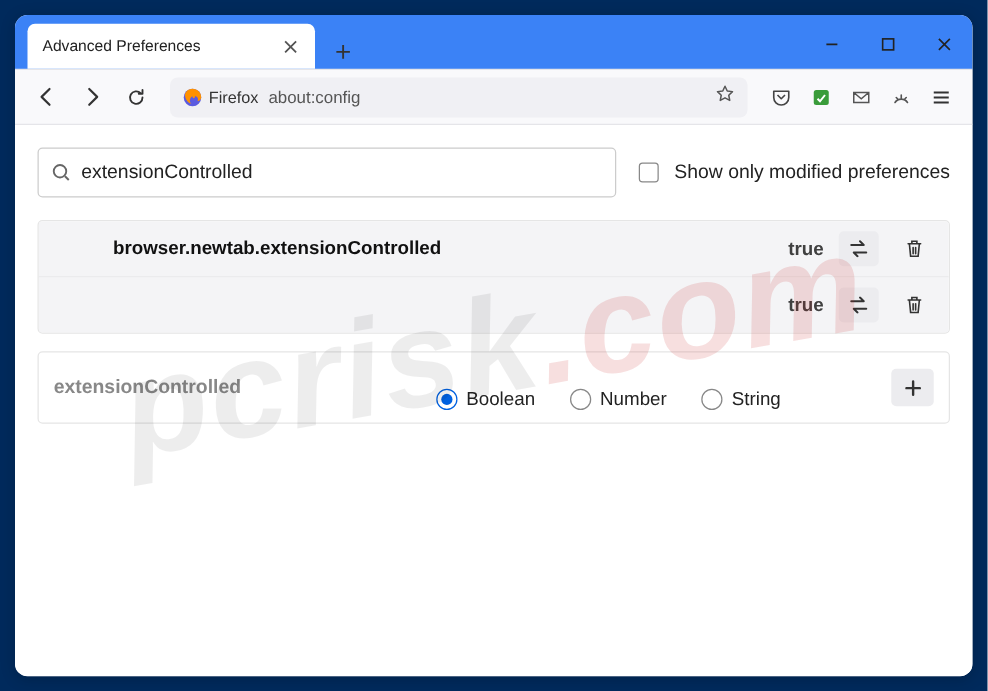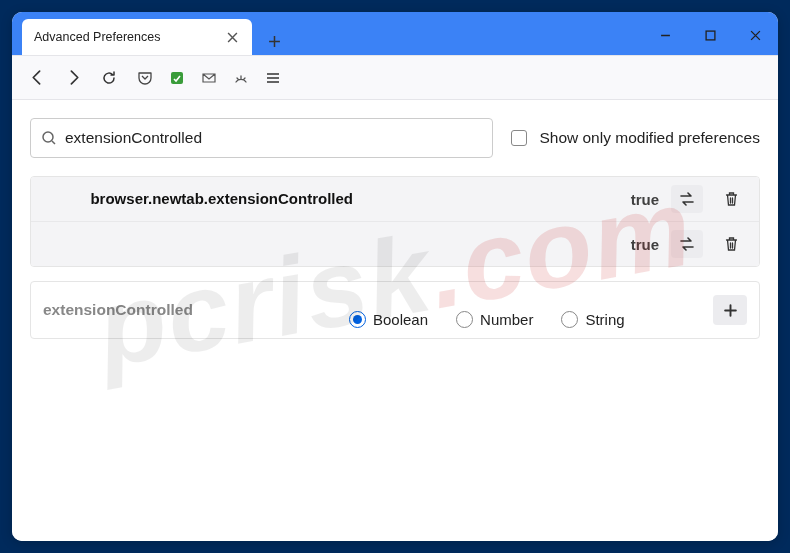--- a/index.html
+++ b/index.html
@@ -91,20 +91,33 @@
     <div class="tbtn">
         <svg width="17" height="17" viewBox="0 0 16 16">
           <path d="M6 2l6 6-6 6" stroke="#333" stroke-width="1.6" fill="none" stroke-linecap="round" stroke-linejoin="round"></path>
         </svg>
       </div>
     <div class="tbtn">
         <svg width="16" height="16" viewBox="0 0 16 16">
           <path d="M13 8a5 5 0 1 1-1.5-3.5M13 2v3h-3" stroke="#333" stroke-width="1.5" fill="none" stroke-linecap="round" stroke-linejoin="round"></path>
         </svg>
       </div>
+    <div class="url">
+      <span class="url-ff">
+        <svg class="ffox-logo" viewBox="0 0 16 16">
+            <circle cx="8" cy="8" r="7" fill="#5b5be0"></circle>
+            <path d="M8 1c4 0 7 3 7 7 0 1-1 3-3 3 1-2 0-4-2-4 0 2-2 2-2 0-2 1-3 4-1 6-3-1-5-4-5-7 0-2 2-5 6-5z" fill="#ff9100"></path>
+          </svg>
+        <span>Firefox</span>
+      </span>
+      <span class="url-text">about:config</span>
+      <span class="url-star"><svg width="16" height="16" viewBox="0 0 16 16">
+            <path d="M8 2l1.8 3.8 4.2.5-3 2.9.8 4.1L8 11.3 4.2 13.3 5 9.2 2 6.3l4.2-.5z" stroke="#555" stroke-width="1.2" fill="none" stroke-linejoin="round"></path>
+          </svg></span>
+    </div>
     <div class="ticons">
       <div class="tbtn">
           <svg width="16" height="16" viewBox="0 0 16 16">
             <path d="M2 3h12v5a6 6 0 0 1-12 0z M5 6l3 3 3-3" stroke="#444" stroke-width="1.3" fill="none" stroke-linejoin="round"></path>
           </svg>
         </div>
       <div class="tbtn">
           <svg width="16" height="16" viewBox="0 0 16 16">
             <rect x="2" y="2" width="12" height="12" rx="2" fill="#3a9c3a"></rect>
             <path d="M5 9l2 2 4-5" stroke="#fff" stroke-width="1.6" fill="none"></path>

